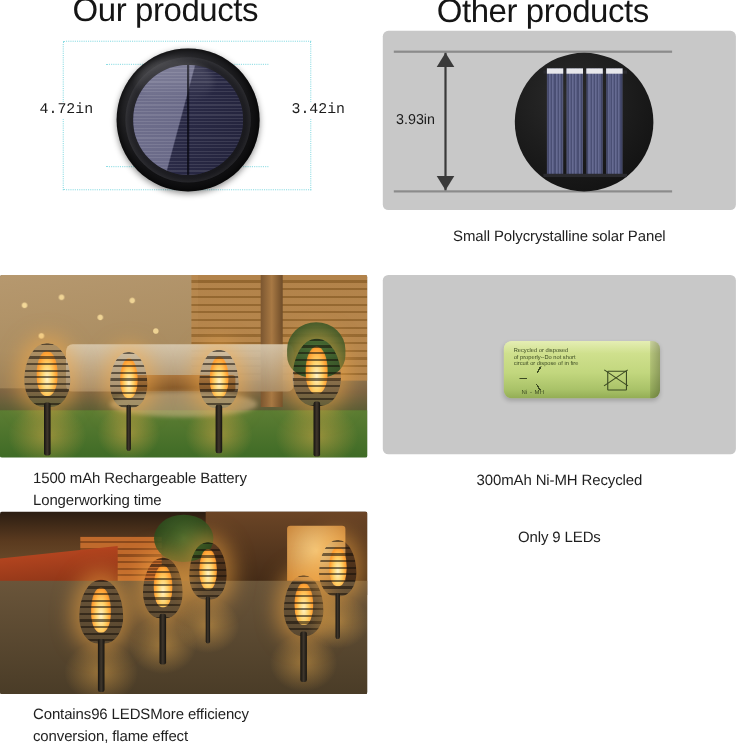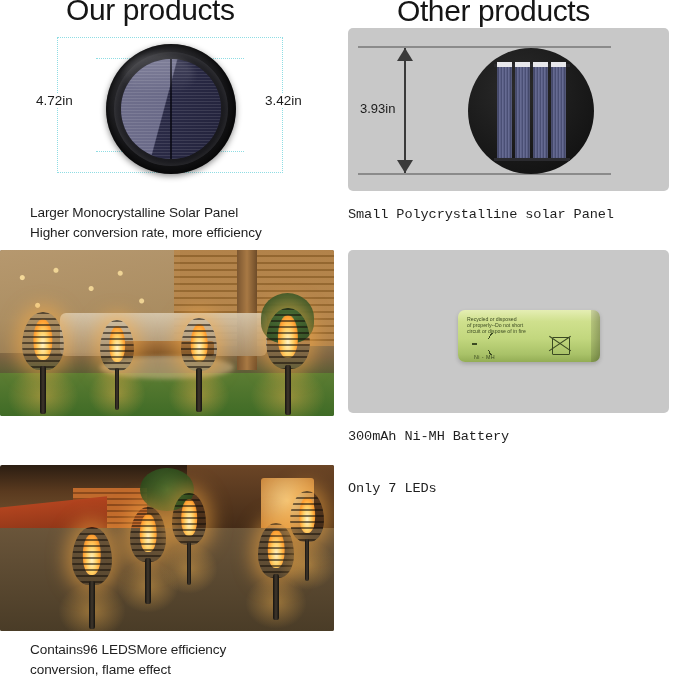--- a/index.html
+++ b/index.html
@@ -22,30 +22,30 @@
   
   .cell-left{position:absolute;left:0;top:0;width:334px;}
   .cell-right{position:absolute;left:348px;top:0;width:321px;}
 
   .photo{position:relative;width:334px;height:166px;overflow:hidden;border-radius:2px;}
   .graybox{position:relative;width:321px;height:163px;background:#c8c8c8;border-radius:5px;overflow:hidden;}
 
   
   .cap{font-size:13.6px;line-height:20px;color:#1f1f1f;letter-spacing:-0.1px;}
   .cap-left{margin-top:9px;margin-left:30px;text-align:left;}
-  .cap-right{margin-top:14px;text-align:left;font-family:Liberation Mono, monospace;}
+  .cap-right{margin-top:14px;text-align:center;}
 
   
   .solar-stage{position:relative;width:334px;height:166px;background:#fff;}
   .dimbox{position:absolute;left:57px;top:9px;width:226px;height:136px;
           border:1px dotted #8fdde4;box-sizing:border-box;}
   .dimbox:after{content:"";position:absolute;left:38px;right:38px;top:20px;bottom:20px;
           border-top:1px dotted #8fdde4;border-bottom:1px dotted #8fdde4;}
   .dim-label{position:absolute;font-size:13.5px;color:#1c1c1c;background:#fff;
-          padding:0 3px;white-space:nowrap;}
+          padding:0 3px;white-space:nowrap;font-family:Liberation Mono, monospace;}
   .dim-left{left:33px;top:65px;}
   .dim-right{left:262px;top:65px;}
 
   .panel-round{position:absolute;left:106px;top:16px;width:130px;height:130px;border-radius:50%;
        background:radial-gradient(circle at 38% 30%,#3a3a3f 0%,#232326 38%,#121214 62%,#090909 100%);
        box-shadow:0 2px 6px rgba(0,0,0,.45), inset 0 0 8px #000;}
   .panel-ring{position:absolute;left:8px;top:8px;width:114px;height:114px;border-radius:50%;
        background:linear-gradient(140deg,#2c2c31,#141418);
        box-shadow:inset 0 0 6px rgba(255,255,255,.12);}
   .panel-face{position:absolute;left:15px;top:15px;width:100px;height:100px;border-radius:50%;
@@ -188,24 +188,20 @@
           <div class="panel-ring"></div>
           <div class="panel-face">
             <div class="cells"></div>
             <div class="split"></div>
           </div>
           <div class="panel-gloss"></div>
         </div>
         <div class="dim-label dim-left">4.72in</div>
         <div class="dim-label dim-right">3.42in</div>
       </div>
-      <div class="cap cap-left">
-        <div>Larger Monocrystalline Solar Panel</div>
-        <div>Higher conversion rate, more efficiency</div>
-      </div>
     </div>
 
     <div class="cell-right">
       <div class="graybox">
         <div class="o-rule top"></div>
         <div class="o-rule bot"></div>
         <div class="o-arrow"></div>
         <div class="o-label">3.93in</div>
         <div class="poly-round">
           <div class="poly-bar" style="top:16px"></div>
@@ -268,40 +264,44 @@
           </div>
           <div class="torch" style="left:266px;top:58px;width:44px;height:105px;">
             <div class="glow"></div>
             <div class="head">
                 <div class="ribs"></div>
               </div>
             <div class="pole"></div>
           </div>
         </div>
       </div>
+      <div class="cap cap-left">
+        <div>1500 mAh Rechargeable Battery</div>
+        <div>Longerworking time</div>
+      </div>
     </div>
 
     <div class="cell-right">
       <div class="graybox">
         <div class="batt">
           <div class="batt-txt">
             <div>Recycled or disposed</div>
             <div>of properly--Do not short</div>
             <div>circuit or dispose of in fire</div>
           </div>
           <div class="recycle"></div>
           <div class="nimh">Ni - MH</div>
           <div class="nobin">
             <div class="b"></div>
               <div class="x1"></div>
               <div class="x2"></div>
           </div>
         </div>
       </div>
-      <div class="cap cap-right">300mAh Ni-MH Battery</div>
+      <div class="cap cap-right">300mAh Ni-MH Recycled</div>
     </div>
   </div>
 
   <div class="row row3">
 
     <div class="cell-left">
       <div class="photo">
         <div class="path-scene">
           <div class="ps-house"></div>
           <div class="ps-door"></div>
@@ -351,17 +351,17 @@
           </div>
         </div>
       </div>
       <div class="cap cap-left">
         <div>Contains96 LEDSMore efficiency</div>
         <div>conversion, flame effect</div>
       </div>
     </div>
 
     <div class="cell-right">
-      <div class="cap cap-right">Only 7 LEDs</div>
+      <div class="cap cap-right">Only 9 LEDs</div>
     </div>
   </div>
 
 </div>
 
 </body></html>

